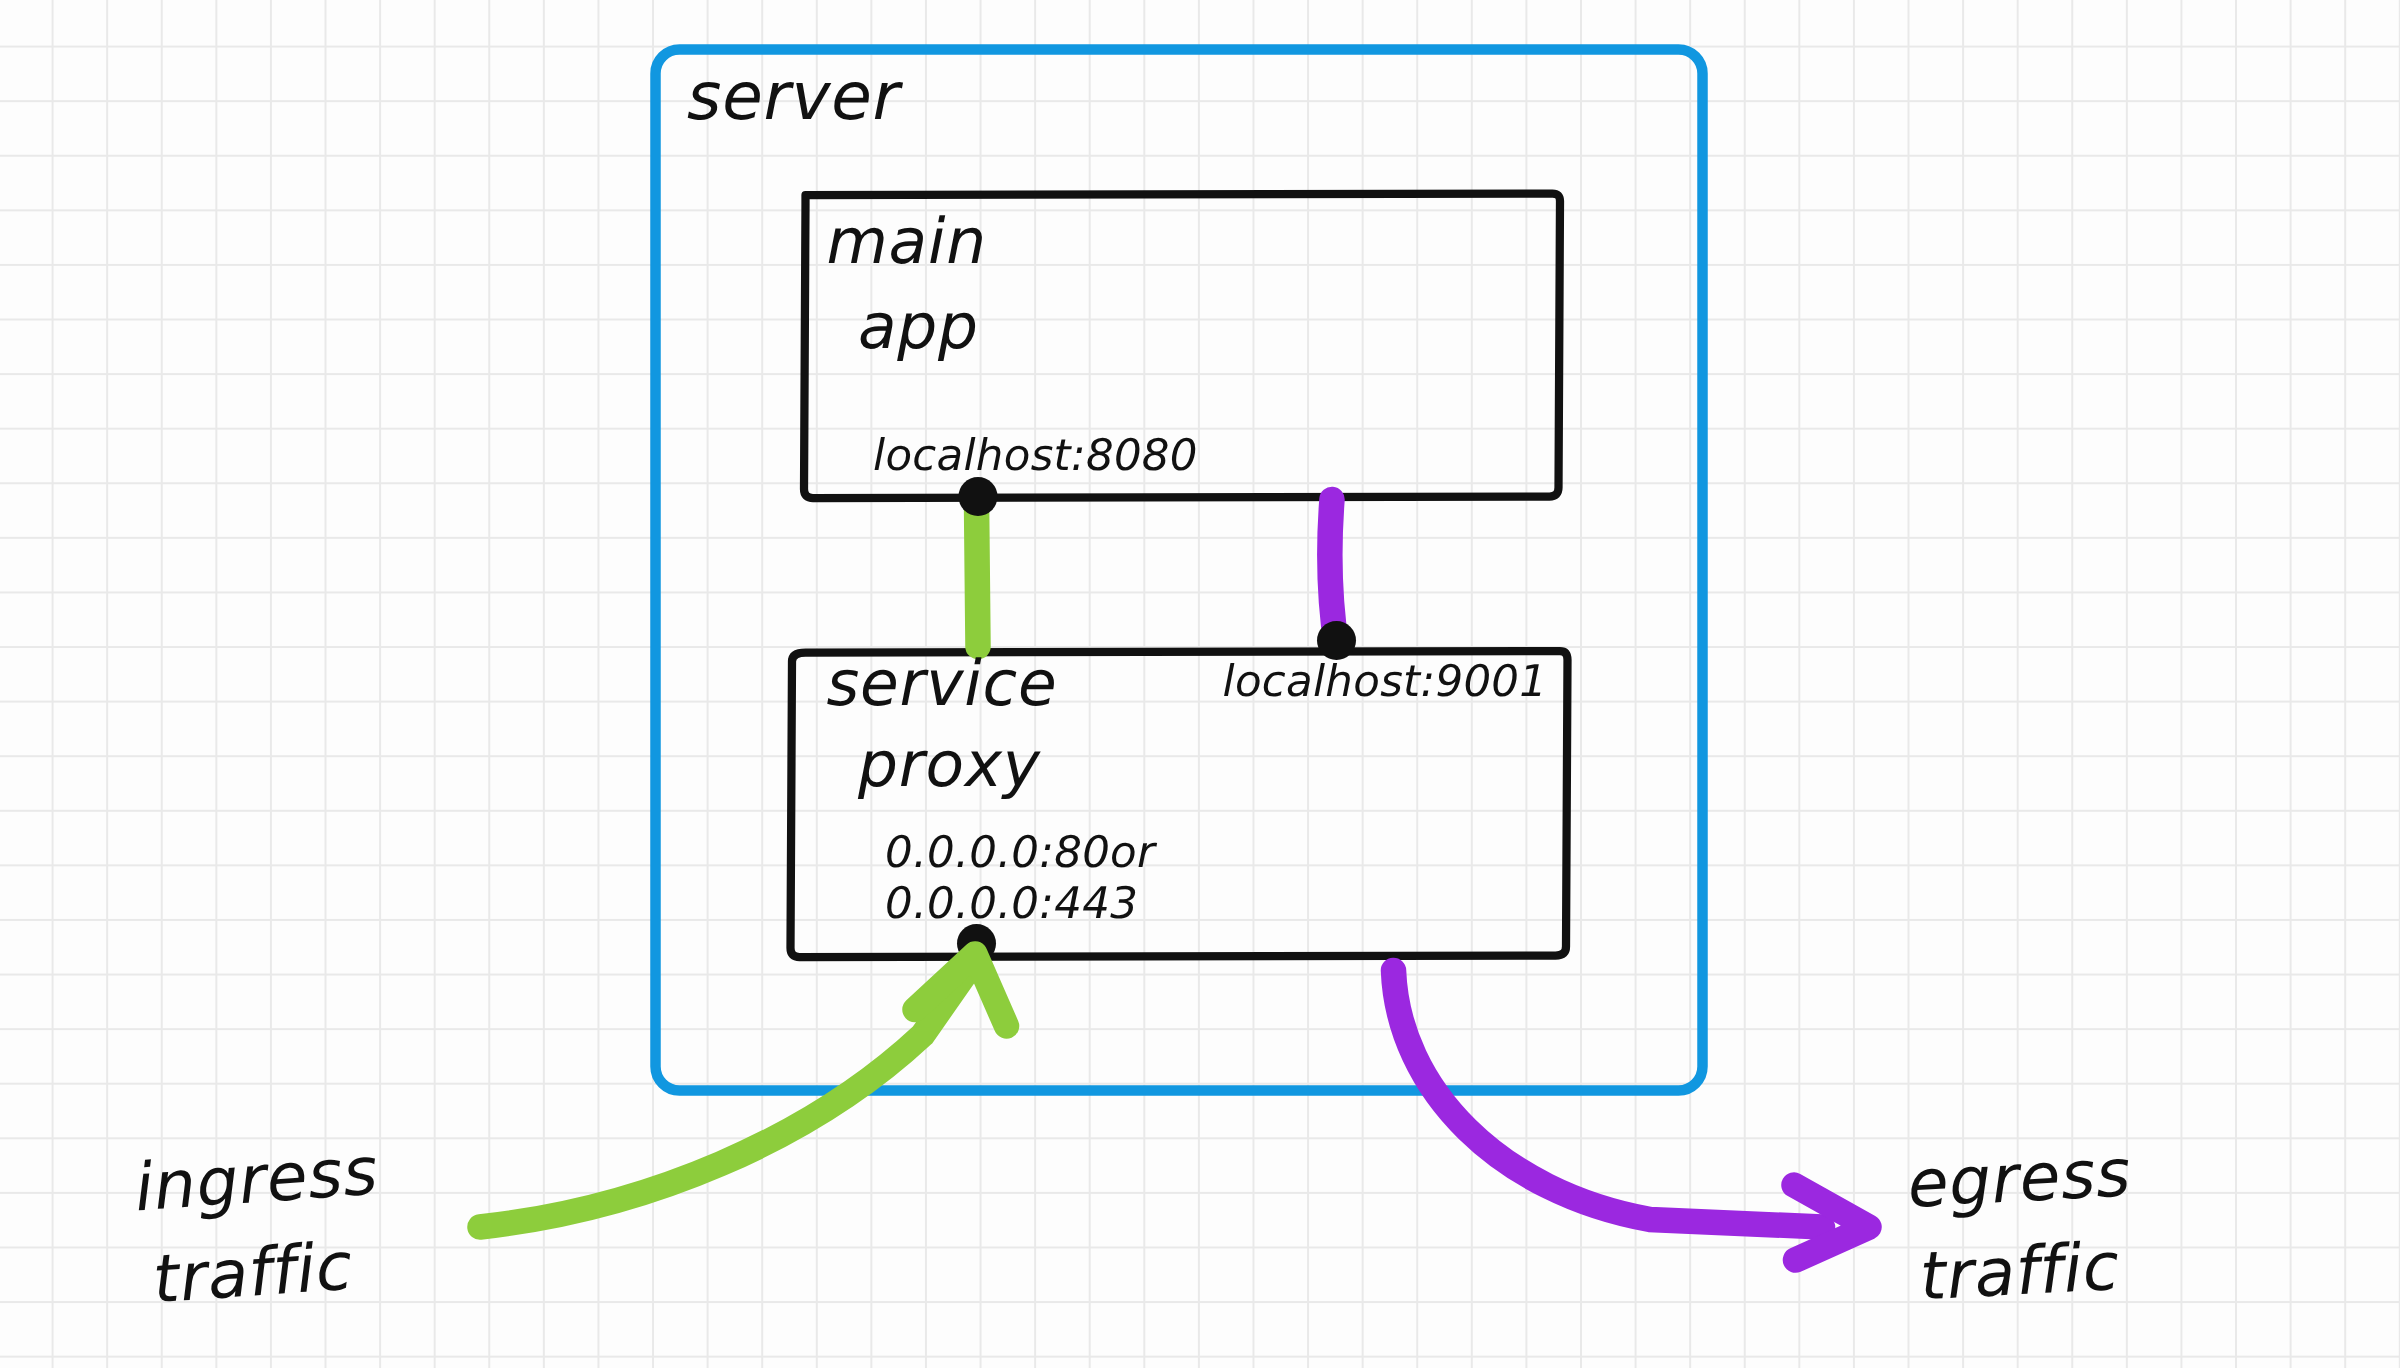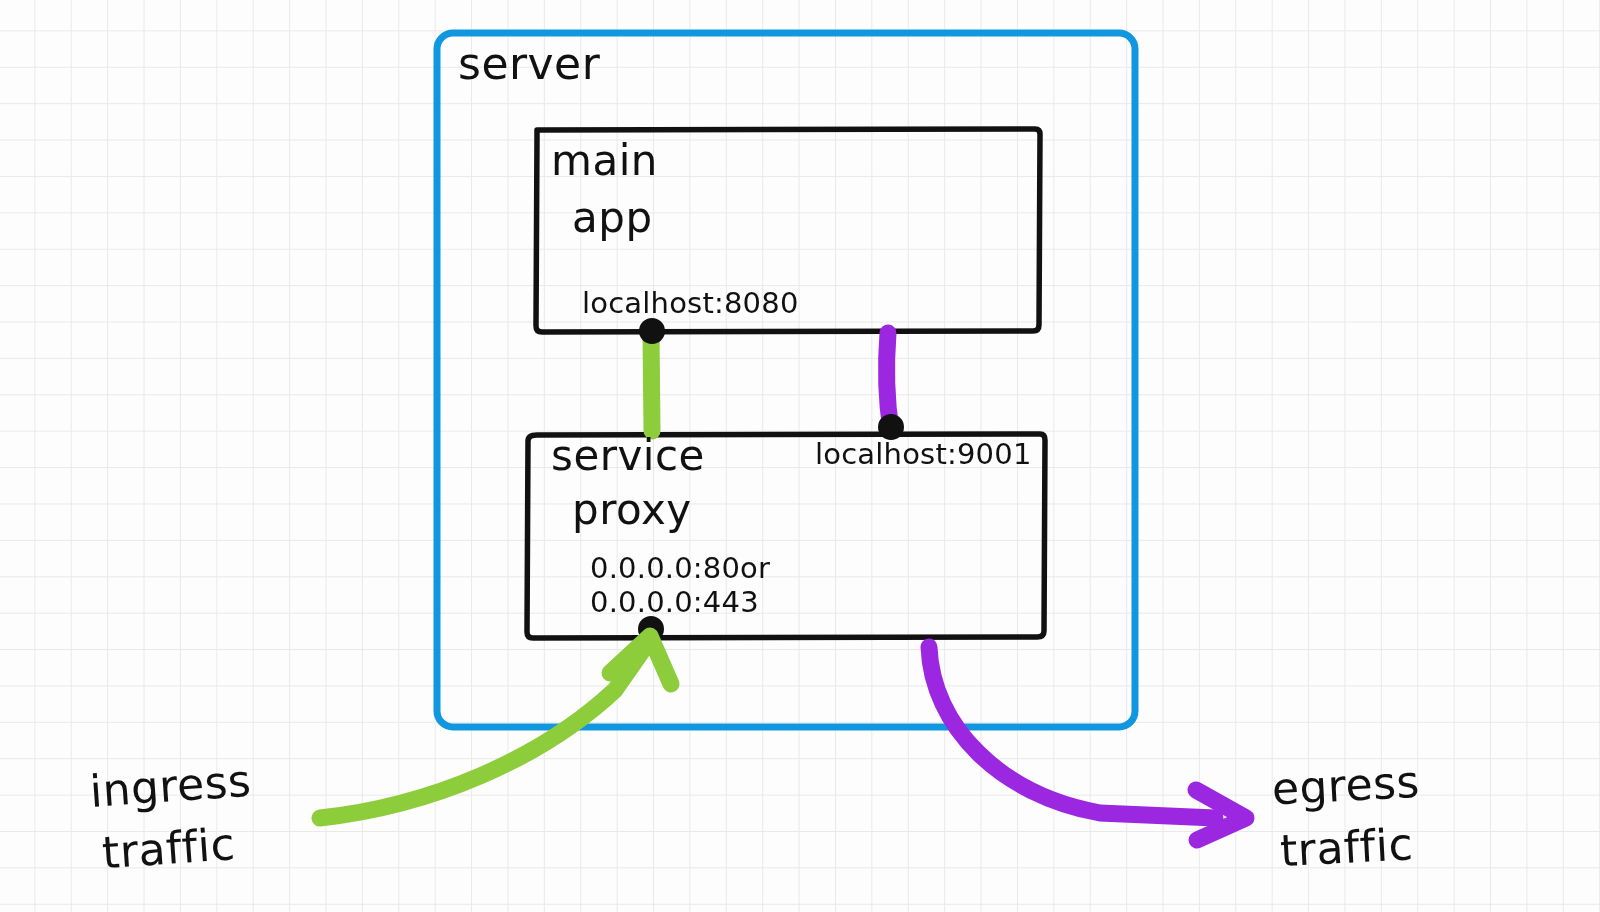--- a/index.html
+++ b/index.html
@@ -12,20 +12,21 @@
     width: 1600px;
     height: 912px;
     overflow: hidden;
     background-color: #fdfdfd;
     background-image:
       linear-gradient(to right, #e9e9e9 1.4px, transparent 1.4px),
       linear-gradient(to bottom, #e9e9e9 1.4px, transparent 1.4px);
     background-size: 36.4px 36.4px;
     background-position: -2px -6px;
     font-family: "DejaVu Sans", sans-serif;
+    font-style: italic;
   }
   #art {
     position: absolute;
     left: 0;
     top: 0;
     width: 1600px;
     height: 912px;
   }
   .hand {
     font-family: "DejaVu Sans", sans-serif;

